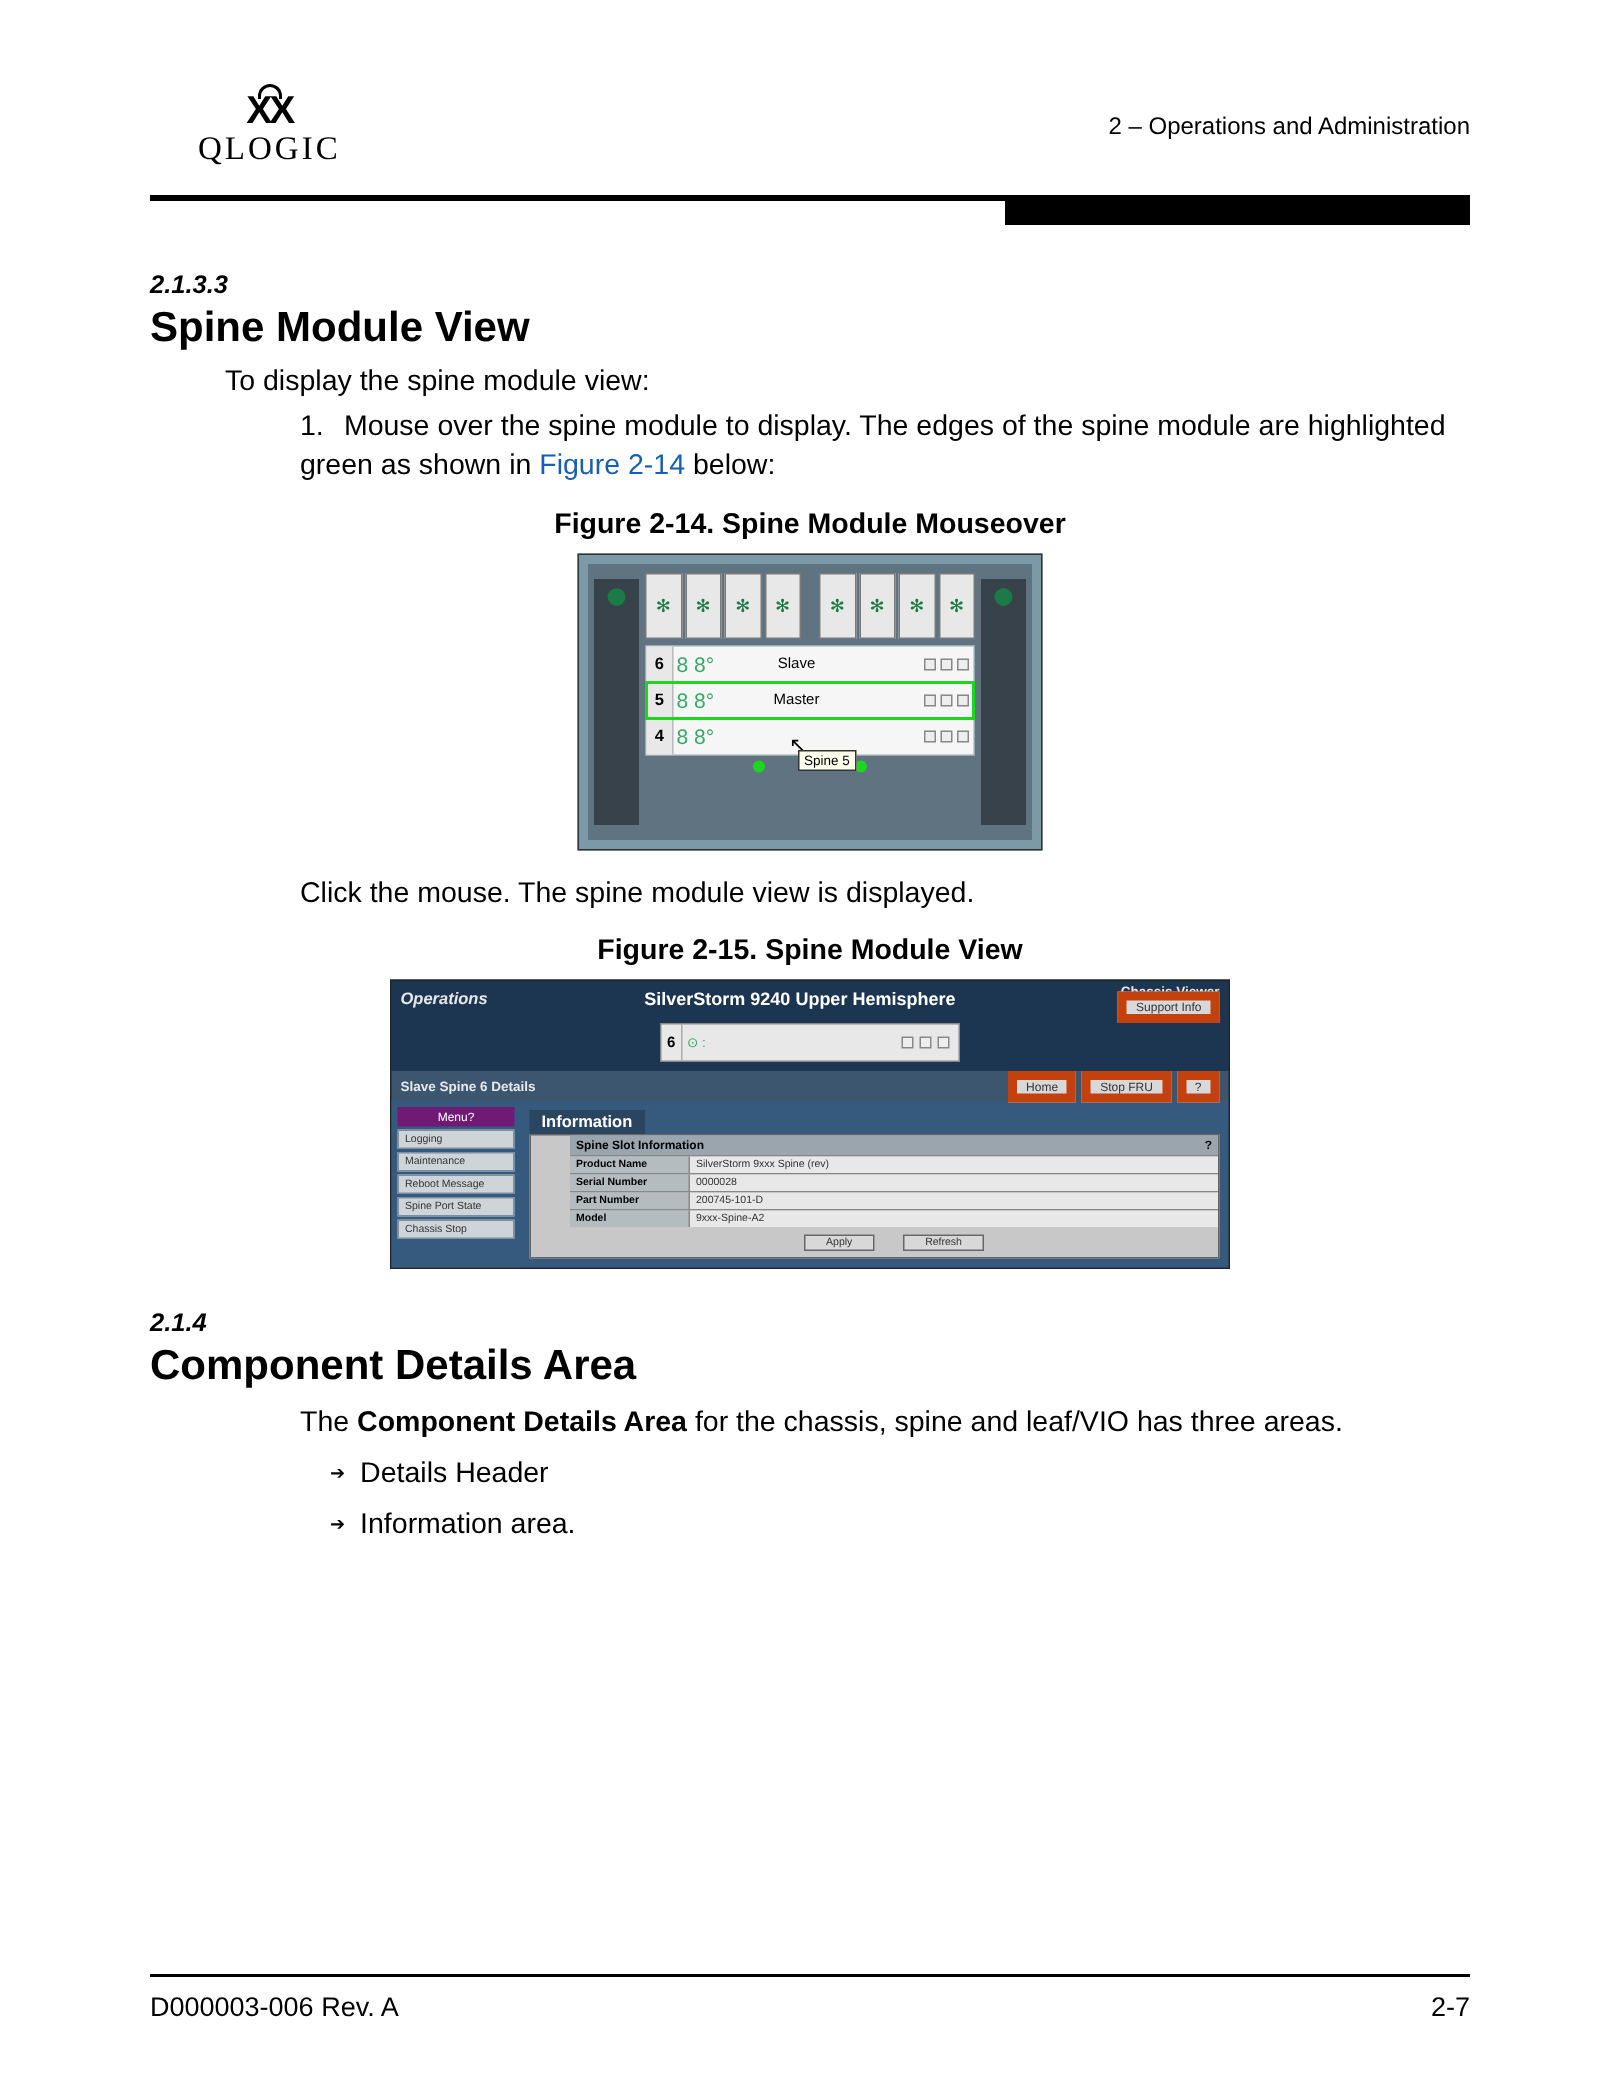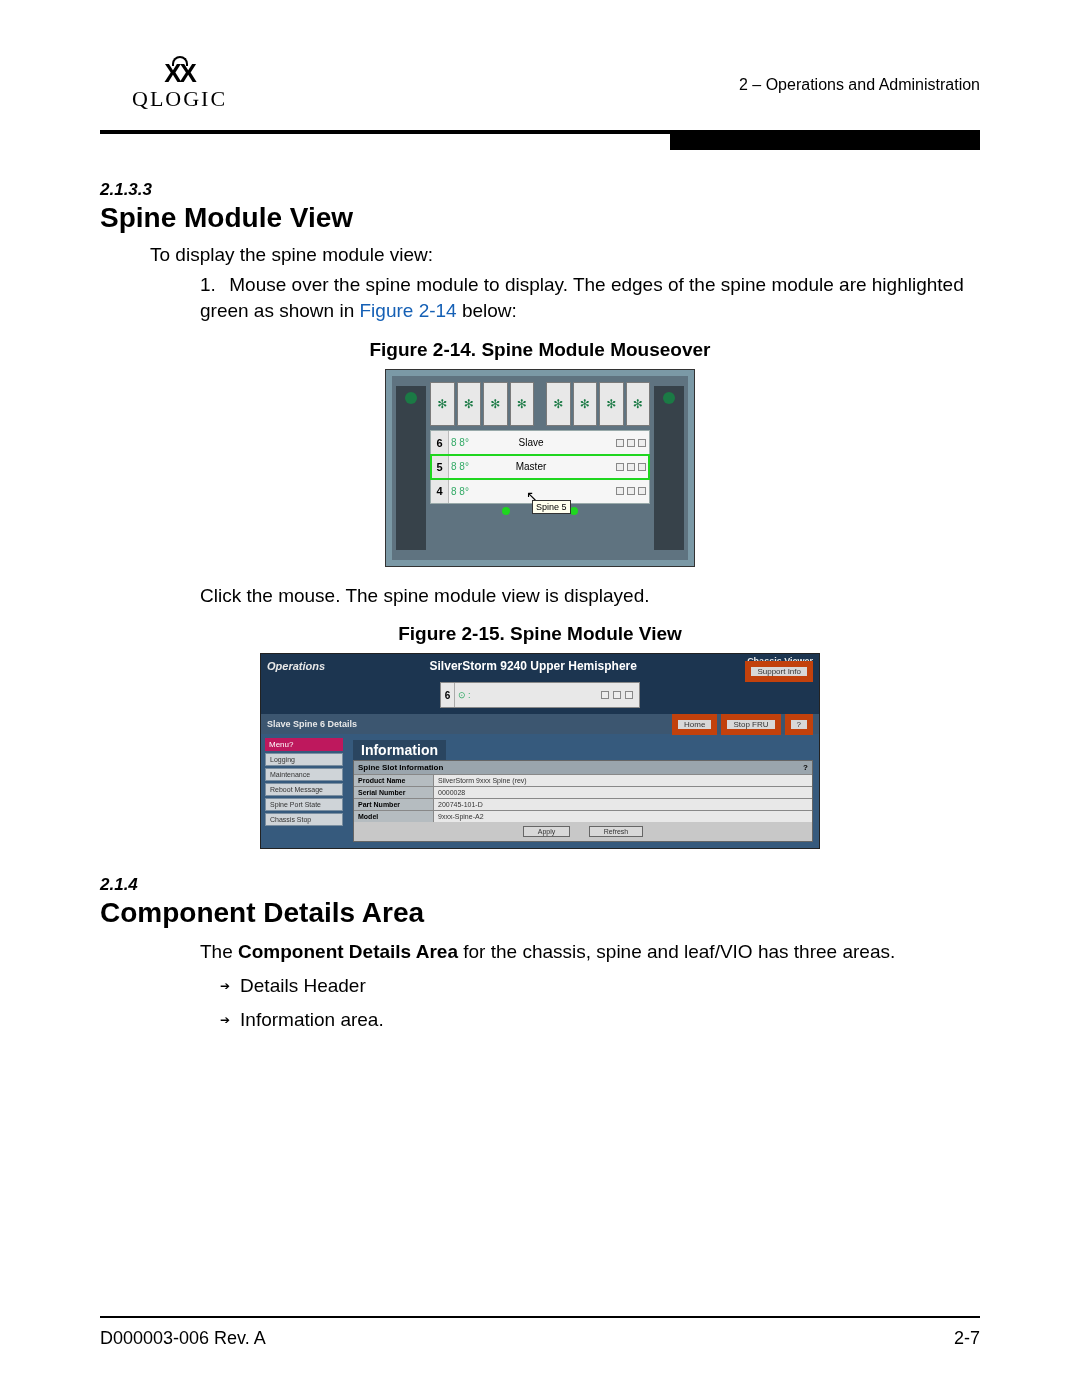--- a/index.html
+++ b/index.html
@@ -28,21 +28,21 @@
   .side-panel.left { left: 4px; }
   .side-panel.right { right: 4px; }
   .side-panel .dot { width: 12px; height: 12px; background: #1b7a45; border-radius: 50%; margin: 6px auto; }
   .top-fan-row { display: flex; gap: 2px; height: 44px; justify-content: space-between; }
   .fan { flex: 1; background: #e8e8e8; border: 1px solid #7a7a7a; position: relative; }
   .fan::after { content: "✻"; position: absolute; left: 50%; top: 50%; transform: translate(-50%,-50%); color: #1b7a45; font-size: 12px; }
   .slot-area { margin-top: 4px; background: #f6f6f6; border: 1px solid #9aa; }
   .slot-row { display: flex; align-items: center; height: 24px; border-bottom: 1px solid #c8c8c8; font-size: 11px; }
   .slot-row:last-child { border-bottom: none; }
   .slot-num { width: 18px; text-align: center; font-weight: bold; background: #e8e8e8; border-right: 1px solid #bbb; height: 100%; display:flex; align-items:center; justify-content:center; }
-  .slot-icons { width: 34px; font-size: 10px; color: #3a6; padding-left:2px;}
+  .slot-icons { width: 34px; font-size: 14px; color: #3a6; padding-left:2px;}
   .slot-label { flex: 1; text-align: center; font-size: 10px; }
   .slot-right { width: 70px; display:flex; gap:3px; justify-content:flex-end; padding-right:3px;}
   .led { width:8px; height:8px; border:1px solid #888; background:#eee; }
   .slot-row.highlight { outline: 2px solid #1fd61f; outline-offset: -1px; }
   .cursor { position:absolute; font-size:14px; }
   .tooltip { position:absolute; font-size:9px; background:#ffe; border:1px solid #333; padding:1px 3px; }
   .bottom-leds { height: 14px; display:flex; justify-content:center; gap:60px; align-items:center; }
   .bottom-leds .led2 { width:8px; height:8px; background:#1fd61f; border-radius:50%; }
   .post-fig-text { font-size: 19px; margin: 18px 0 4px 100px; }
   .fig2 { width: 560px; margin: 0 auto; border: 1px solid #222; font-size: 9px; color: #e8e8e8; background:#1c3550; }
@@ -50,25 +50,25 @@
   .fig2 .ss-logo { font-size:11px; font-style:italic; font-weight:bold; }
   .fig2 .prod { flex:1; text-align:center; font-size:12px; font-weight:bold; color:#fff; }
   .fig2 .cv { font-size:9px; font-weight:bold; }
   .fig2 .module-strip { background:#e8e8e8; height:26px; margin:0 auto; width:200px; border:1px solid #888; position:relative; display:flex; align-items:center; }
   .fig2 .module-strip .n { width:14px; text-align:center; color:#000; font-weight:bold; font-size:10px; border-right:1px solid #aaa; height:100%; display:flex; align-items:center; justify-content:center;}
   .fig2 .crumb-row { display:flex; align-items:center; height:20px; background:#3c5670; padding:0 6px; font-size:9px; }
   .crumb-row .crumb-title { flex:1; font-weight:bold; }
   .crumb-btn { background:#d8d8d8; color:#333; border:6px solid #c2410c; padding:0 6px; font-size:8px; margin-left:4px; }
   .fig2 .content-row { display:flex; background:#365a7d; min-height:110px; }
   .menu-col { width:86px; background:#365a7d; padding:4px; }
-  .menu-head { background:#be185d; color:#fff; font-size:8px; padding:2px 4px; display:flex; justify-content:flex-start; }
+  .menu-head { background:#701a75; color:#fff; font-size:8px; padding:2px 4px; display:flex; justify-content:center; }
   .menu-item { background:#cfd4d8; color:#333; font-size:7px; padding:2px 4px; margin-top:2px; border:1px solid #7a8ea0; }
   .info-col { flex:1; padding:6px; }
-  .info-tab { display:inline-block; background:#2a4560; color:#fff; font-size:14px; padding:2px 8px; font-weight:bold; }
-  .info-panel { background:#c8c8c8; border:1px solid #666; margin-top:0; }
+  .info-tab { display:inline-block; background:#2a4560; color:#fff; font-size:11px; padding:2px 8px; font-weight:bold; }
+  .info-panel { background:#c8c8c8; border:1px solid #666; margin-top:0;padding-left:26px; }
   .info-panel .ph { background:#9aa5ad; color:#000; font-size:8px; font-weight:bold; padding:2px 4px; display:flex; justify-content:space-between;}
   .kv { display:flex; border-top:1px solid #888; }
   .kv .k { width:80px; background:#b5bcc0; color:#000; font-size:7px; font-weight:bold; padding:2px 4px; border-right:1px solid #888;}
   .kv .v { flex:1; background:#e8e8e8; color:#333; font-size:7px; padding:2px 4px;}
   .info-buttons { text-align:center; padding:4px; }
   .info-buttons .b { display:inline-block; background:#d8d8d8; border:1px solid #666; color:#333; font-size:7px; padding:1px 14px; margin:0 8px; }
   .body-text { font-size: 19px; margin: 10px 0 4px 100px; line-height:1.35; }
   .bullet-list { margin-left: 120px; font-size: 19px; line-height:1.8; }
   .bullet-list .bi::before { content: "➔"; font-size: 12px; margin-right: 10px; vertical-align: 2px; }
   .footer { position:absolute; left:100px; right:100px; bottom:48px; }

